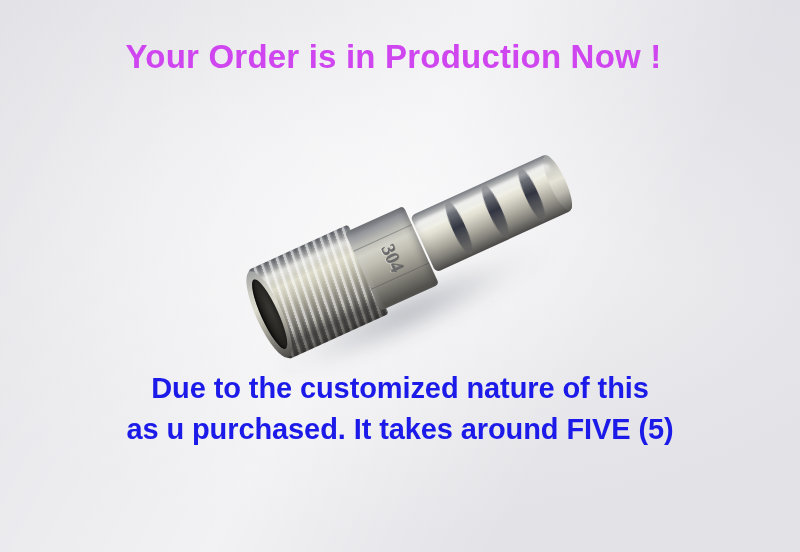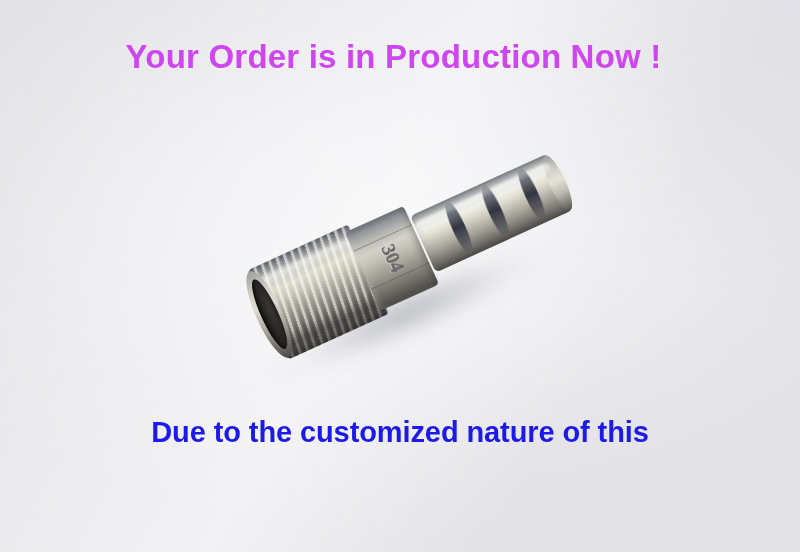--- a/index.html
+++ b/index.html
@@ -279,21 +279,20 @@
     position: absolute;
     left: 0;
     top: 368px;
     width: 800px;
     text-align: center;
     color: #1b1ae8;
     font-size: 29px;
     font-weight: bold;
     line-height: 41px;
     letter-spacing: -0.1px;
-    margin-top: 44px;
   }
   #notice-text .line { display: block; white-space: nowrap; }
 </style>
 </head>
 <body>
 
 <div id="page">
 
   <div id="backdrop-sheen"></div>
 
@@ -323,15 +322,16 @@
       <div class="barb-highlight"></div>
       <div class="barb-groove g1"></div>
       <div class="barb-groove g2"></div>
       <div class="barb-groove g3"></div>
 
     </div>
   </div>
 
   <div id="notice-text">
     <span class="line">Due to the customized nature of this</span>
+    <span class="line">as u purchased. It takes around FIVE (5)</span>
   </div>
 
 </div>
 
 </body></html>

